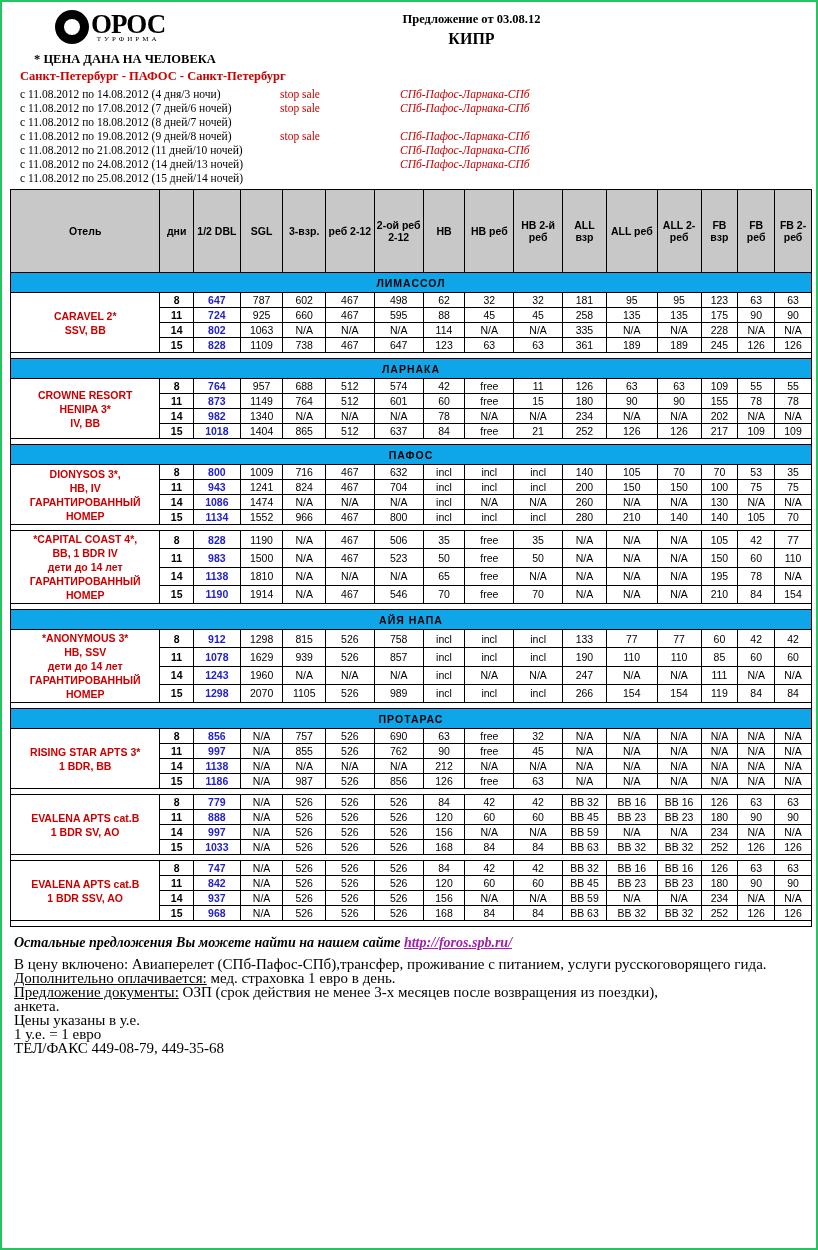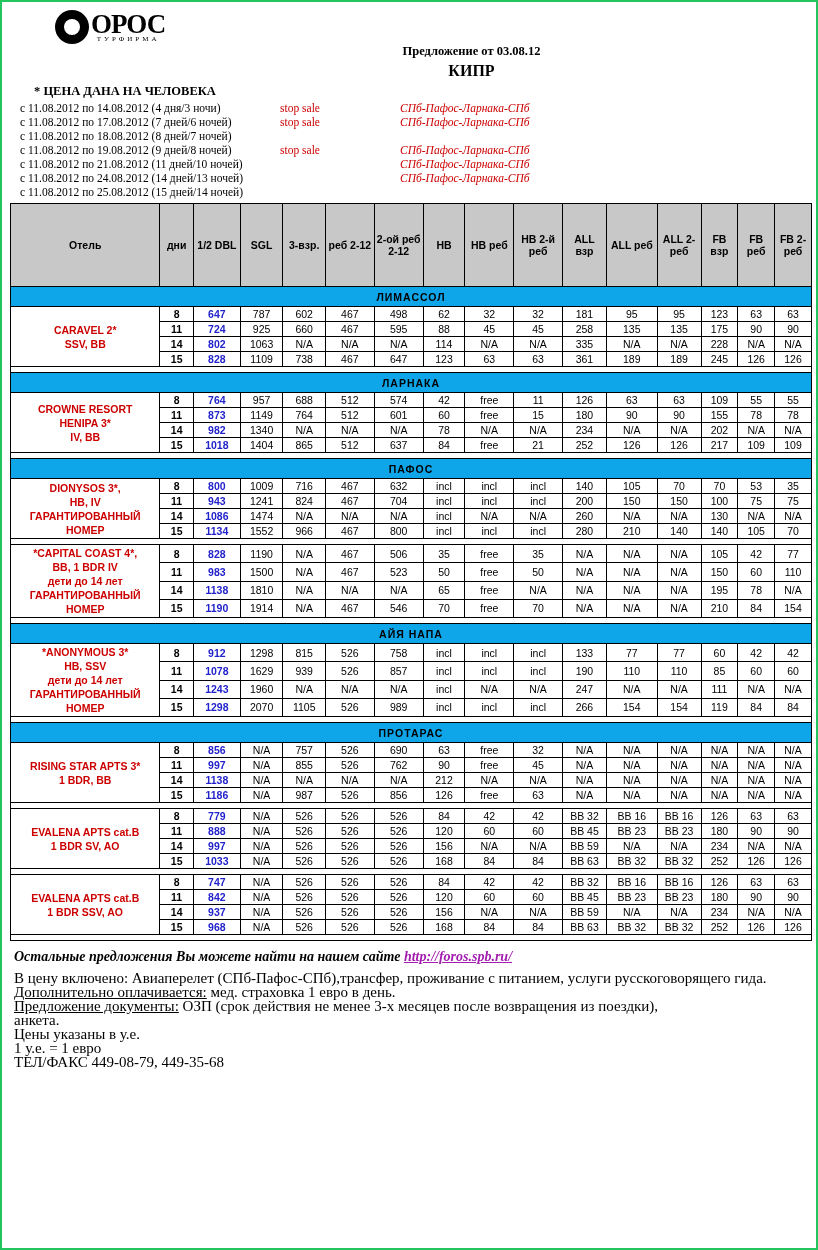--- a/index.html
+++ b/index.html
@@ -59,21 +59,20 @@
   .logo-sub{
     font-size:7px;
     letter-spacing:3px;
     text-align:center;
     margin-top:-3px;
   }
   .hdr-center{
     flex:1;
     text-align:center;
     padding-top:4px;
-    margin-top:32px;
   }
   .hdr-offer{
     font-size:12.5px;
     font-weight:bold;
   }
   .hdr-country{
     font-size:16px;
     font-weight:bold;
     margin-top:3px;
   }
@@ -181,20 +180,21 @@
       </div>
     </div>
     <div class="hdr-center">
       <div class="hdr-offer">Предложение от 03.08.12</div>
       <div class="hdr-country">КИПР</div>
     </div>
     <div class="hdr-right"></div>
   </div>
 
   <div class="per-person">* ЦЕНА ДАНА НА ЧЕЛОВЕКА</div>
+  <div class="route">Санкт-Петербург - ПАФОС - Санкт-Петербург</div>
 
   <div class="dates">
       <div class="date-row">
         <div class="d-range">с 11.08.2012  по  14.08.2012 (4 дня/3 ночи)</div>
         <div class="d-stop">stop sale</div>
         <div class="d-route">СПб-Пафос-Ларнака-СПб</div>
       </div>
       <div class="date-row">
         <div class="d-range">с 11.08.2012  по  17.08.2012 (7 дней/6 ночей)</div>
         <div class="d-stop">stop sale</div>

